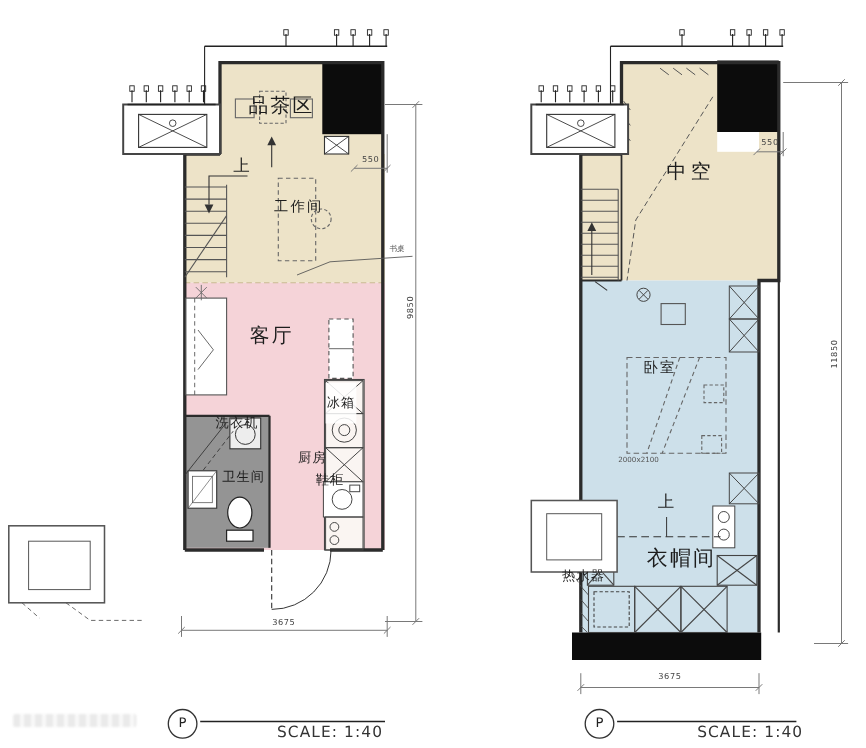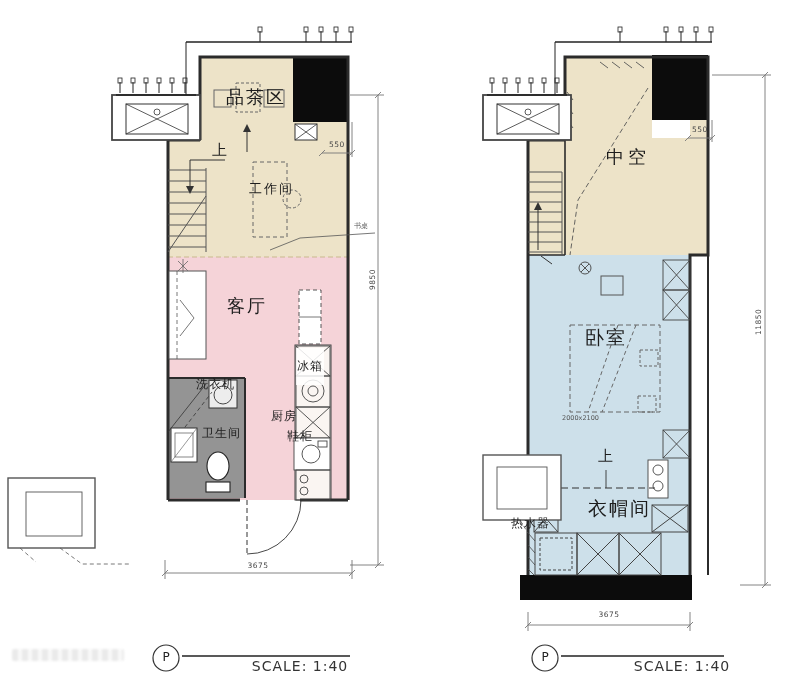--- a/index.html
+++ b/index.html
@@ -362,21 +362,21 @@
 <div class="lbl item" style="left:271px;top:410px;">厨房</div>
 <div class="lbl item" style="left:287px;top:430px;">鞋柜</div>
 <div class="lbl note" style="left:354px;top:223px;">书桌</div>
 <div class="lbl dim" style="left:322px;top:141px;width:30px;">550</div>
 <div class="lbl dim rot" style="left:369px;top:290px;">9850</div>
 <div class="lbl dim" style="left:230px;top:562px;width:56px;">3675</div>
 <div class="lbl cap-bubble" style="left:158px;top:651px;width:16px;">P</div>
 <div class="lbl cap-scale" style="left:250px;top:659px;width:100px;">SCALE:  1:40</div>
 
 <div class="lbl room" style="left:606px;top:148px;letter-spacing:4px;">中空</div>
-<div class="lbl room" style="left:585px;top:328px;font-size:19px;">卧室</div>
+<div class="lbl room" style="left:585px;top:328px;font-size:13px;">卧室</div>
 <div class="lbl note" style="left:562px;top:399px;font-size:6.5px;margin-top:16px;">2000x2100</div>
 <div class="lbl room" style="left:598px;top:449px;font-size:15px;">上</div>
 <div class="lbl room" style="left:588px;top:499px;font-size:19px;">衣帽间</div>
 <div class="lbl item" style="left:511px;top:517px;">热水器</div>
 <div class="lbl dim" style="left:685px;top:126px;width:30px;">550</div>
 <div class="lbl dim rot" style="left:755px;top:335px;">11850</div>
 <div class="lbl dim" style="left:581px;top:611px;width:56px;">3675</div>
 <div class="lbl cap-bubble" style="left:537px;top:651px;width:16px;">P</div>
 <div class="lbl cap-scale" style="left:632px;top:659px;width:100px;">SCALE:  1:40</div>
 

